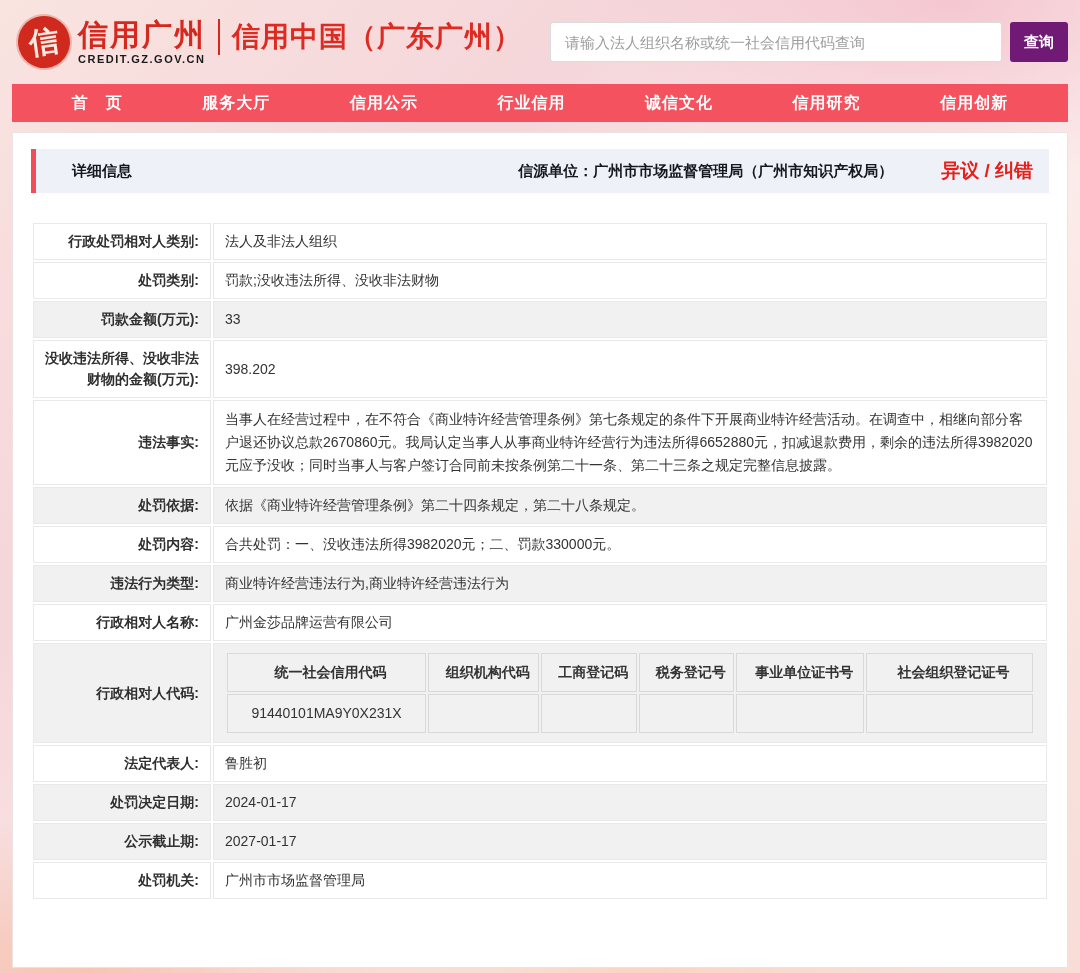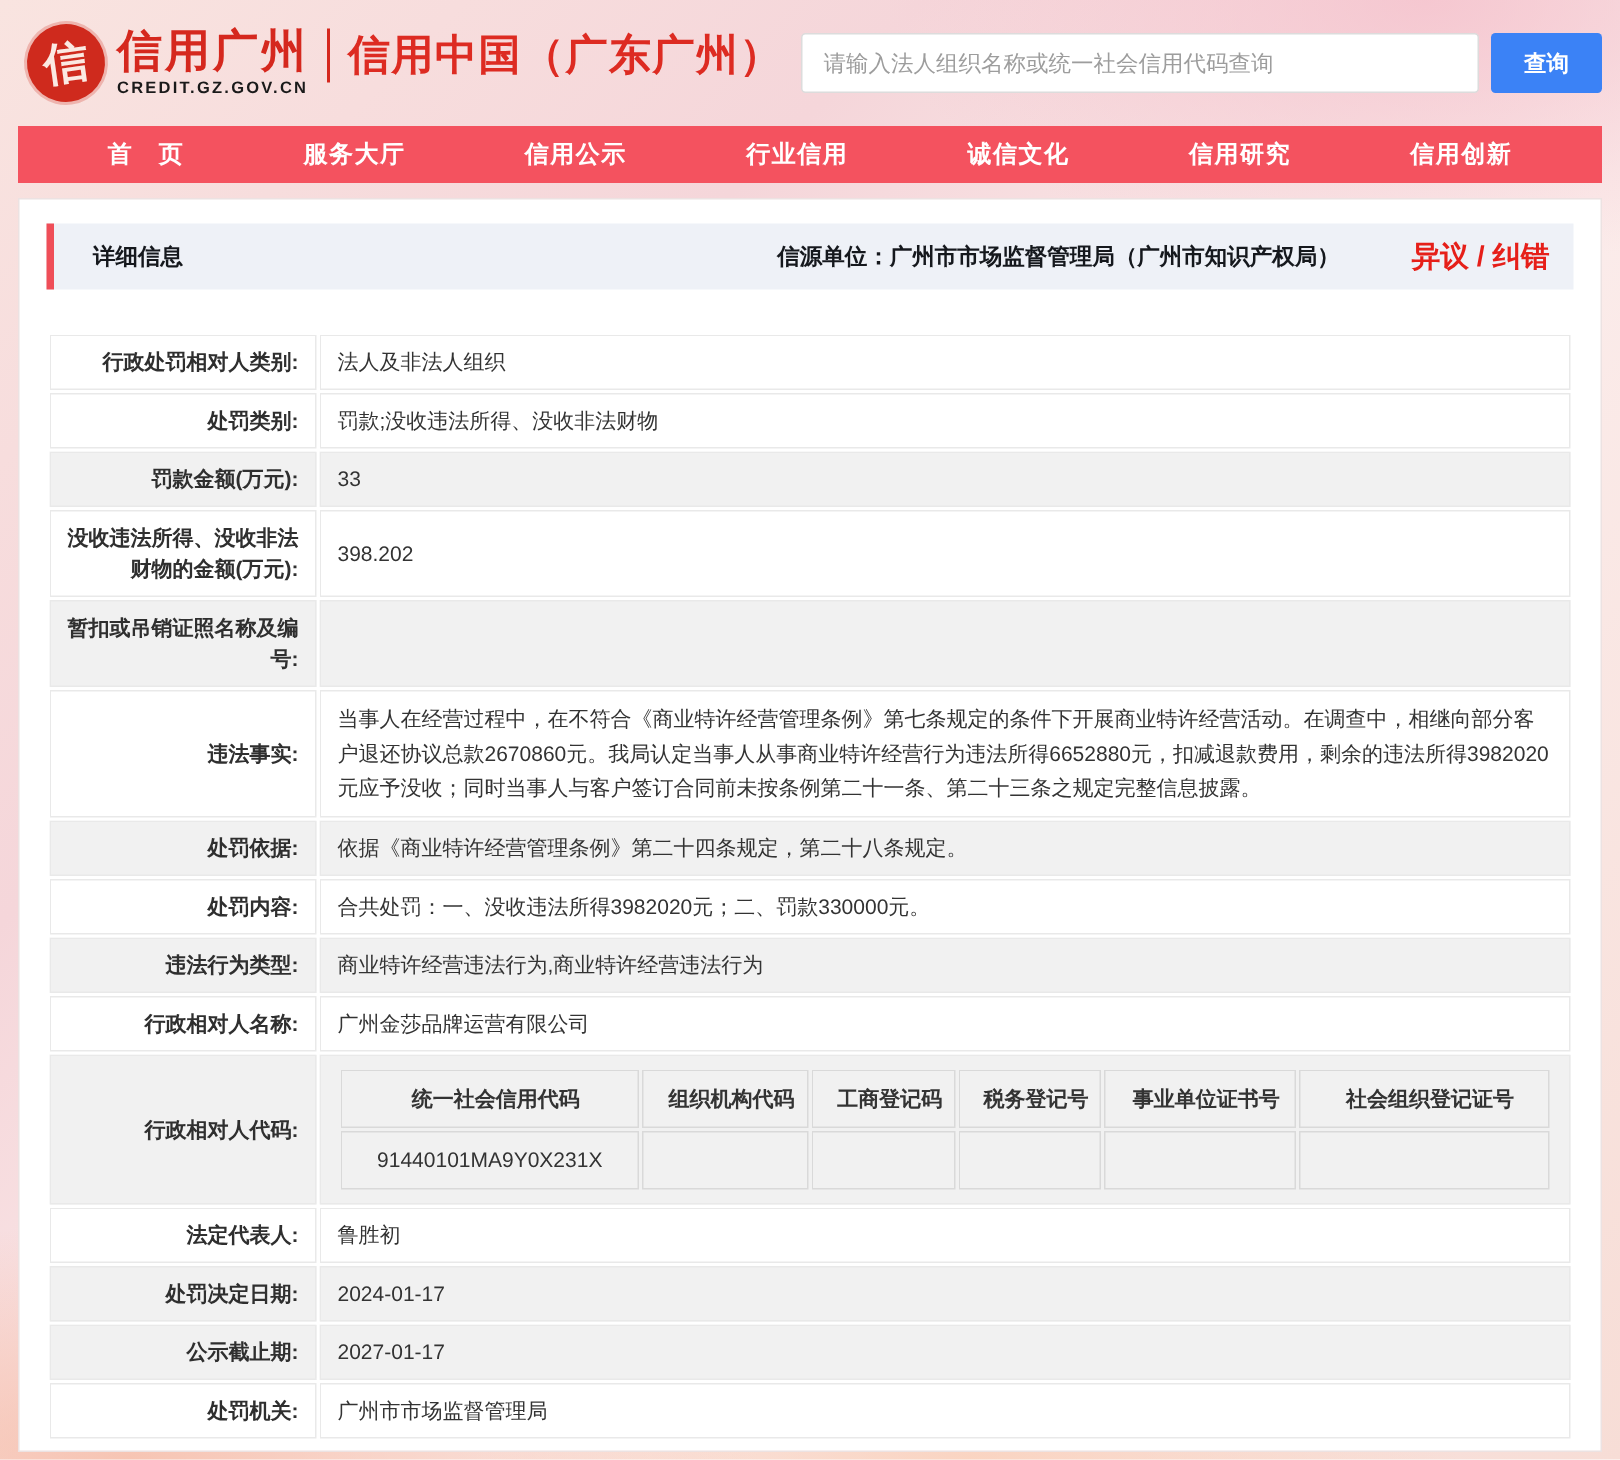--- a/index.html
+++ b/index.html
@@ -40,22 +40,22 @@
   .site-title { color: #dd2b22; font-size: 28px; font-weight: bold; margin-bottom: 10px; letter-spacing: 1px; }
 
   .search-box { margin-left: auto; display: flex; }
   .search-box input {
     width: 452px; height: 40px; border: 1px solid #dcdcdc; border-radius: 3px;
     background: #fff; padding: 0 14px; font-size: 15px; color: #333; outline: none;
     font-family: inherit;
   }
   .search-box input::placeholder { color: #9d9d9d; }
   .search-box button {
-    width: 74px; height: 40px; margin-left: 8px; border: none; border-radius: 3px;
-    background: #3b82f6; color: #fff; font-size: 15px; font-weight: bold; cursor: pointer;
+    width: 58px; height: 40px; margin-left: 8px; border: none; border-radius: 3px;
+    background: #701a75; color: #fff; font-size: 15px; font-weight: bold; cursor: pointer;
     font-family: inherit;
   }
 
   
   .main-nav {
     margin: 0 12px; height: 38px; background: #f4525f;
     display: flex; align-items: center; justify-content: space-around;
     padding: 0 20px;
   }
   .main-nav .nav-item {
@@ -69,21 +69,21 @@
     border: 1px solid rgba(180,140,140,.25);
     padding: 16px 18px 18px 18px;
     height: 836px;
   }
   .detail-header {
     height: 44px; background: #eef1f7;
     display: flex; align-items: center; position: relative;
     padding-right: 16px;
   }
   .detail-header .accent-bar { width: 5px; height: 44px; background: #ef4e58; flex: 0 0 auto; }
-  .detail-header .title { font-size: 15px; font-weight: bold; color: #15181d; margin-left: 26px; }
+  .detail-header .title { font-size: 15px; font-weight: bold; color: #15181d; margin-left: 36px; }
   .detail-header .source { margin-left: auto; font-size: 15px; font-weight: bold; color: #15181d; }
   .detail-header .appeal {
     margin-left: 48px; font-size: 19px; font-weight: bold; color: #e61f19;
     cursor: pointer; text-decoration: none; white-space: nowrap;
   }
 
   
   .detail-table {
     width: 100%; margin-top: 28px;
     border-collapse: separate; border-spacing: 2px;
@@ -167,24 +167,20 @@
           <td class="label">处罚类别:</td>
           <td>罚款;没收违法所得、没收非法财物</td>
         </tr>
         <tr class="shaded">
           <td class="label">罚款金额(万元):</td>
           <td>33</td>
         </tr>
         <tr>
           <td class="label">没收违法所得、没收非法财物的金额(万元):</td>
           <td>398.202</td>
-        </tr>
-        <tr class="shaded">
-          <td class="label">暂扣或吊销证照名称及编号:</td>
-          <td></td>
         </tr>
         <tr>
           <td class="label">违法事实:</td>
           <td class="longtext">当事人在经营过程中，在不符合《商业特许经营管理条例》第七条规定的条件下开展商业特许经营活动。在调查中，相继向部分客户退还协议总款2670860元。我局认定当事人从事商业特许经营行为违法所得6652880元，扣减退款费用，剩余的违法所得3982020元应予没收；同时当事人与客户签订合同前未按条例第二十一条、第二十三条之规定完整信息披露。</td>
         </tr>
         <tr class="shaded">
           <td class="label">处罚依据:</td>
           <td>依据《商业特许经营管理条例》第二十四条规定，第二十八条规定。</td>
         </tr>
         <tr>

